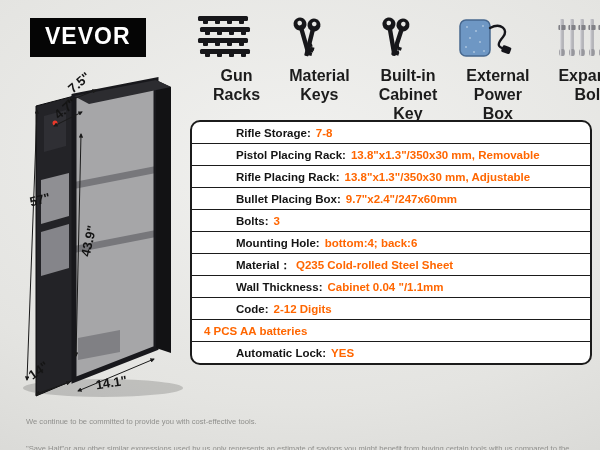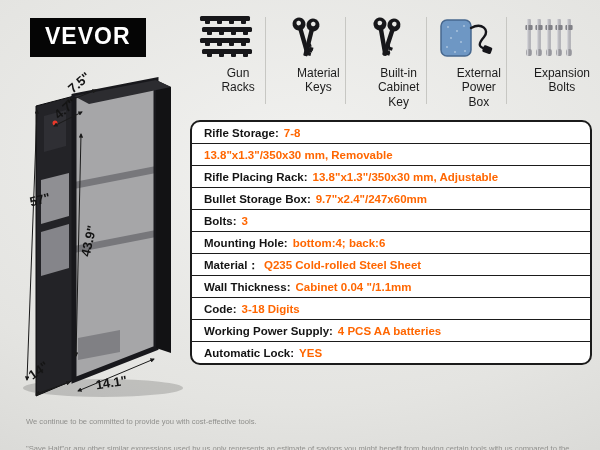--- a/index.html
+++ b/index.html
@@ -8,36 +8,36 @@
     font-family:"Liberation Sans",sans-serif;
     background:radial-gradient(120% 100% at 50% 35%, #f1f1ef 0%, #e4e4e1 55%, #d1d1ce 100%);
   }
   .logo{
     position:absolute;left:30px;top:18px;background:#050505;color:#fff;
     font-weight:800;font-size:23px;letter-spacing:1px;padding:5px 15px 7px;
   }
   .acc-row{position:absolute;left:186px;top:12px;width:406px;display:flex;align-items:stretch;}
   .acc-item{flex:1;display:flex;flex-direction:column;align-items:center;gap:2px;padding:0 2px;}
   .acc-icon{height:52px;display:flex;align-items:center;justify-content:center;}
-  .acc-label{font-size:12px;line-height:1.2;text-align:center;color:#1c1c1c;font-weight:400;max-width:72px;margin-left:25px;}
+  .acc-label{font-size:16px;line-height:1.2;text-align:center;color:#1c1c1c;font-weight:700;max-width:72px;margin-left:25px;}
   .acc-div{width:1px;background:#c7c7c3;margin:5px 0;}
   .safe{position:absolute;left:8px;top:50px;width:188px;height:348px;}
   .dim-text{font-size:13px;font-weight:700;fill:#141414;}
   .dim-line{stroke:#1a1a1a;stroke-width:1;}
   .spec-table{
     position:absolute;left:190px;top:120px;width:398px;background:#fff;
     border:2px solid #1b1b1b;border-radius:10px;overflow:hidden;
   }
   .spec-row{
     display:flex;gap:5px;align-items:center;padding:3.5px 12px;
     border-bottom:1px solid #1b1b1b;font-size:11.5px;line-height:14px;
     font-weight:700;white-space:nowrap;
   }
   .spec-row:last-child{border-bottom:none;}
-  .spec-label{color:#141414;}
+  .spec-label{color:#141414;margin-left:32px;}
   .spec-value{color:#f60;text-align:right;}
   .disclaimer{position:absolute;left:10px;right:8px;top:400px;font-size:7.6px;color:#8f8f8c;line-height:1.5;}
   .disclaimer div{margin:16px;}
 </style>
 </head>
 <body>
 
 <div class="stage">
 
   <div class="logo">VEVOR</div>
@@ -183,52 +183,52 @@
     <text class="dim-text" x="33" y="324" text-anchor="middle" transform="rotate(-35 33 324)">14"</text>
     <text class="dim-text" x="104" y="337" text-anchor="middle" transform="rotate(-9 104 337)">14.1"</text>
   </svg>
 
   <div class="spec-table">
     <div class="spec-row">
         <span class="spec-label">Rifle Storage:</span>
         <span class="spec-value">7-8</span>
       </div>
     <div class="spec-row">
+        <span class="spec-label">Pistol Placing Rack:</span>
         <span class="spec-value">13.8"x1.3"/350x30 mm, Removable</span>
       </div>
     <div class="spec-row">
         <span class="spec-label">Rifle Placing Rack:</span>
         <span class="spec-value">13.8"x1.3"/350x30 mm, Adjustable</span>
       </div>
     <div class="spec-row">
-        <span class="spec-label">Bullet Storage Box:</span>
+        <span class="spec-label">Bullet Placing Box:</span>
         <span class="spec-value">9.7"x2.4"/247x60mm</span>
       </div>
     <div class="spec-row">
         <span class="spec-label">Bolts:</span>
         <span class="spec-value">3</span>
       </div>
     <div class="spec-row">
         <span class="spec-label">Mounting Hole:</span>
         <span class="spec-value">bottom:4; back:6</span>
       </div>
     <div class="spec-row">
         <span class="spec-label">Material：</span>
         <span class="spec-value">Q235 Cold-rolled Steel Sheet</span>
       </div>
     <div class="spec-row">
         <span class="spec-label">Wall Thickness:</span>
         <span class="spec-value">Cabinet 0.04 "/1.1mm</span>
       </div>
     <div class="spec-row">
         <span class="spec-label">Code:</span>
-        <span class="spec-value">3-18 Digits</span>
-      </div>
-    <div class="spec-row">
-        <span class="spec-label">Working Power Supply:</span>
+        <span class="spec-value">2-12 Digits</span>
+      </div>
+    <div class="spec-row">
         <span class="spec-value">4 PCS AA batteries</span>
       </div>
     <div class="spec-row">
         <span class="spec-label">Automatic Lock:</span>
         <span class="spec-value">YES</span>
       </div>
   </div>
 
   <div class="disclaimer">
     <div>We continue to be committed to provide you with cost-effective tools.</div>

